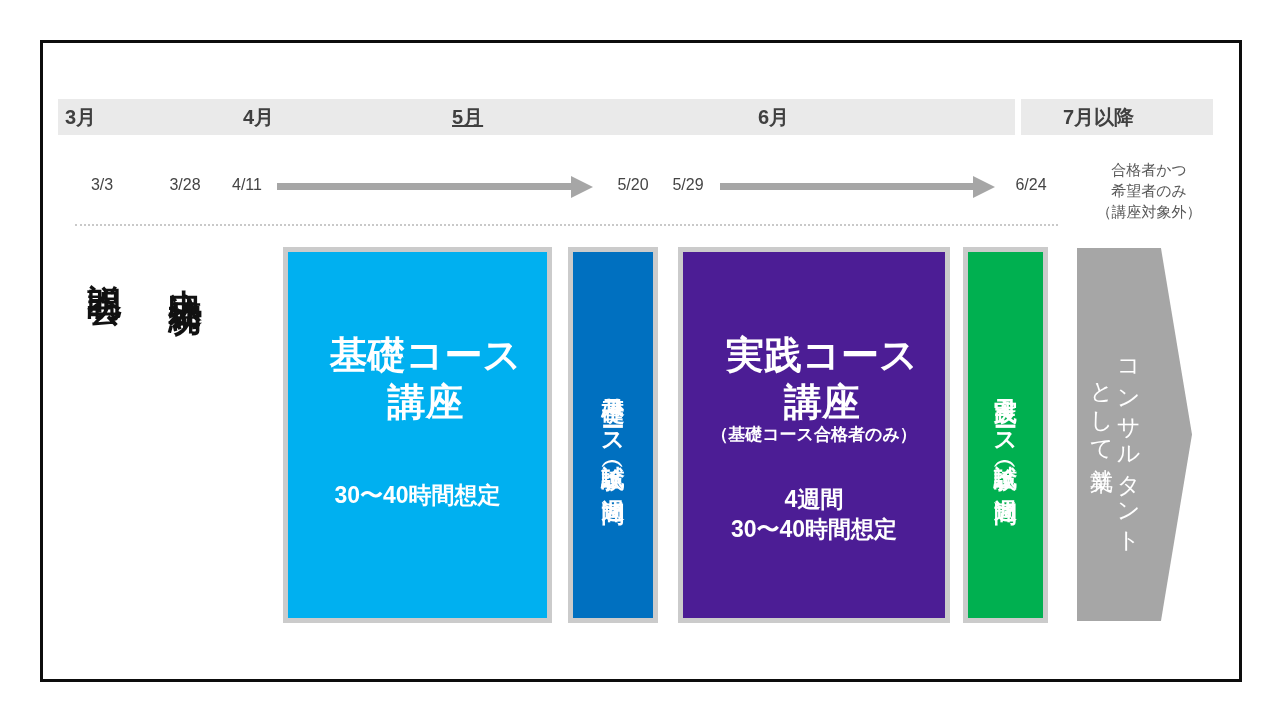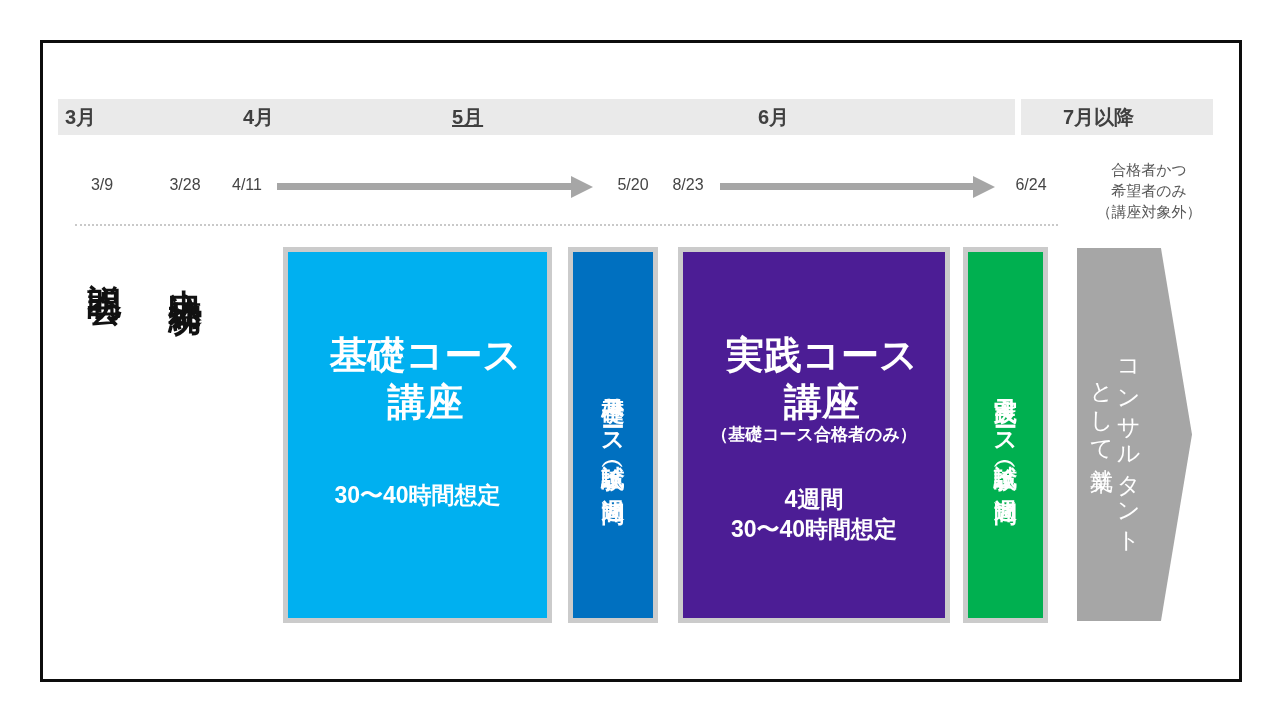--- a/index.html
+++ b/index.html
@@ -98,25 +98,25 @@
 <div class="abs frame"></div>
 
 <div class="abs month-bar main"></div>
 <div class="abs month-bar later"></div>
 <span class="abs month-label m3">3月</span>
 <span class="abs month-label m4">4月</span>
 <span class="abs month-label m5">5月</span>
 <span class="abs month-label m6">6月</span>
 <span class="abs month-label m7">7月以降</span>
 
-<span class="abs date d1">3/9</span>
+<span class="abs date d1">3/3</span>
 <span class="abs date d2">3/28</span>
 <span class="abs date d3">4/11</span>
 <span class="abs date d4">5/20</span>
-<span class="abs date d5">8/23</span>
+<span class="abs date d5">5/29</span>
 <span class="abs date d6">6/24</span>
 
 <div class="abs tl-shaft a1s"></div>
 <div class="abs tl-head a1h"></div>
 <div class="abs tl-shaft a2s"></div>
 <div class="abs tl-head a2h"></div>
 
 <div class="abs note">
   <div>合格者かつ</div>
   <div>希望者のみ</div>

